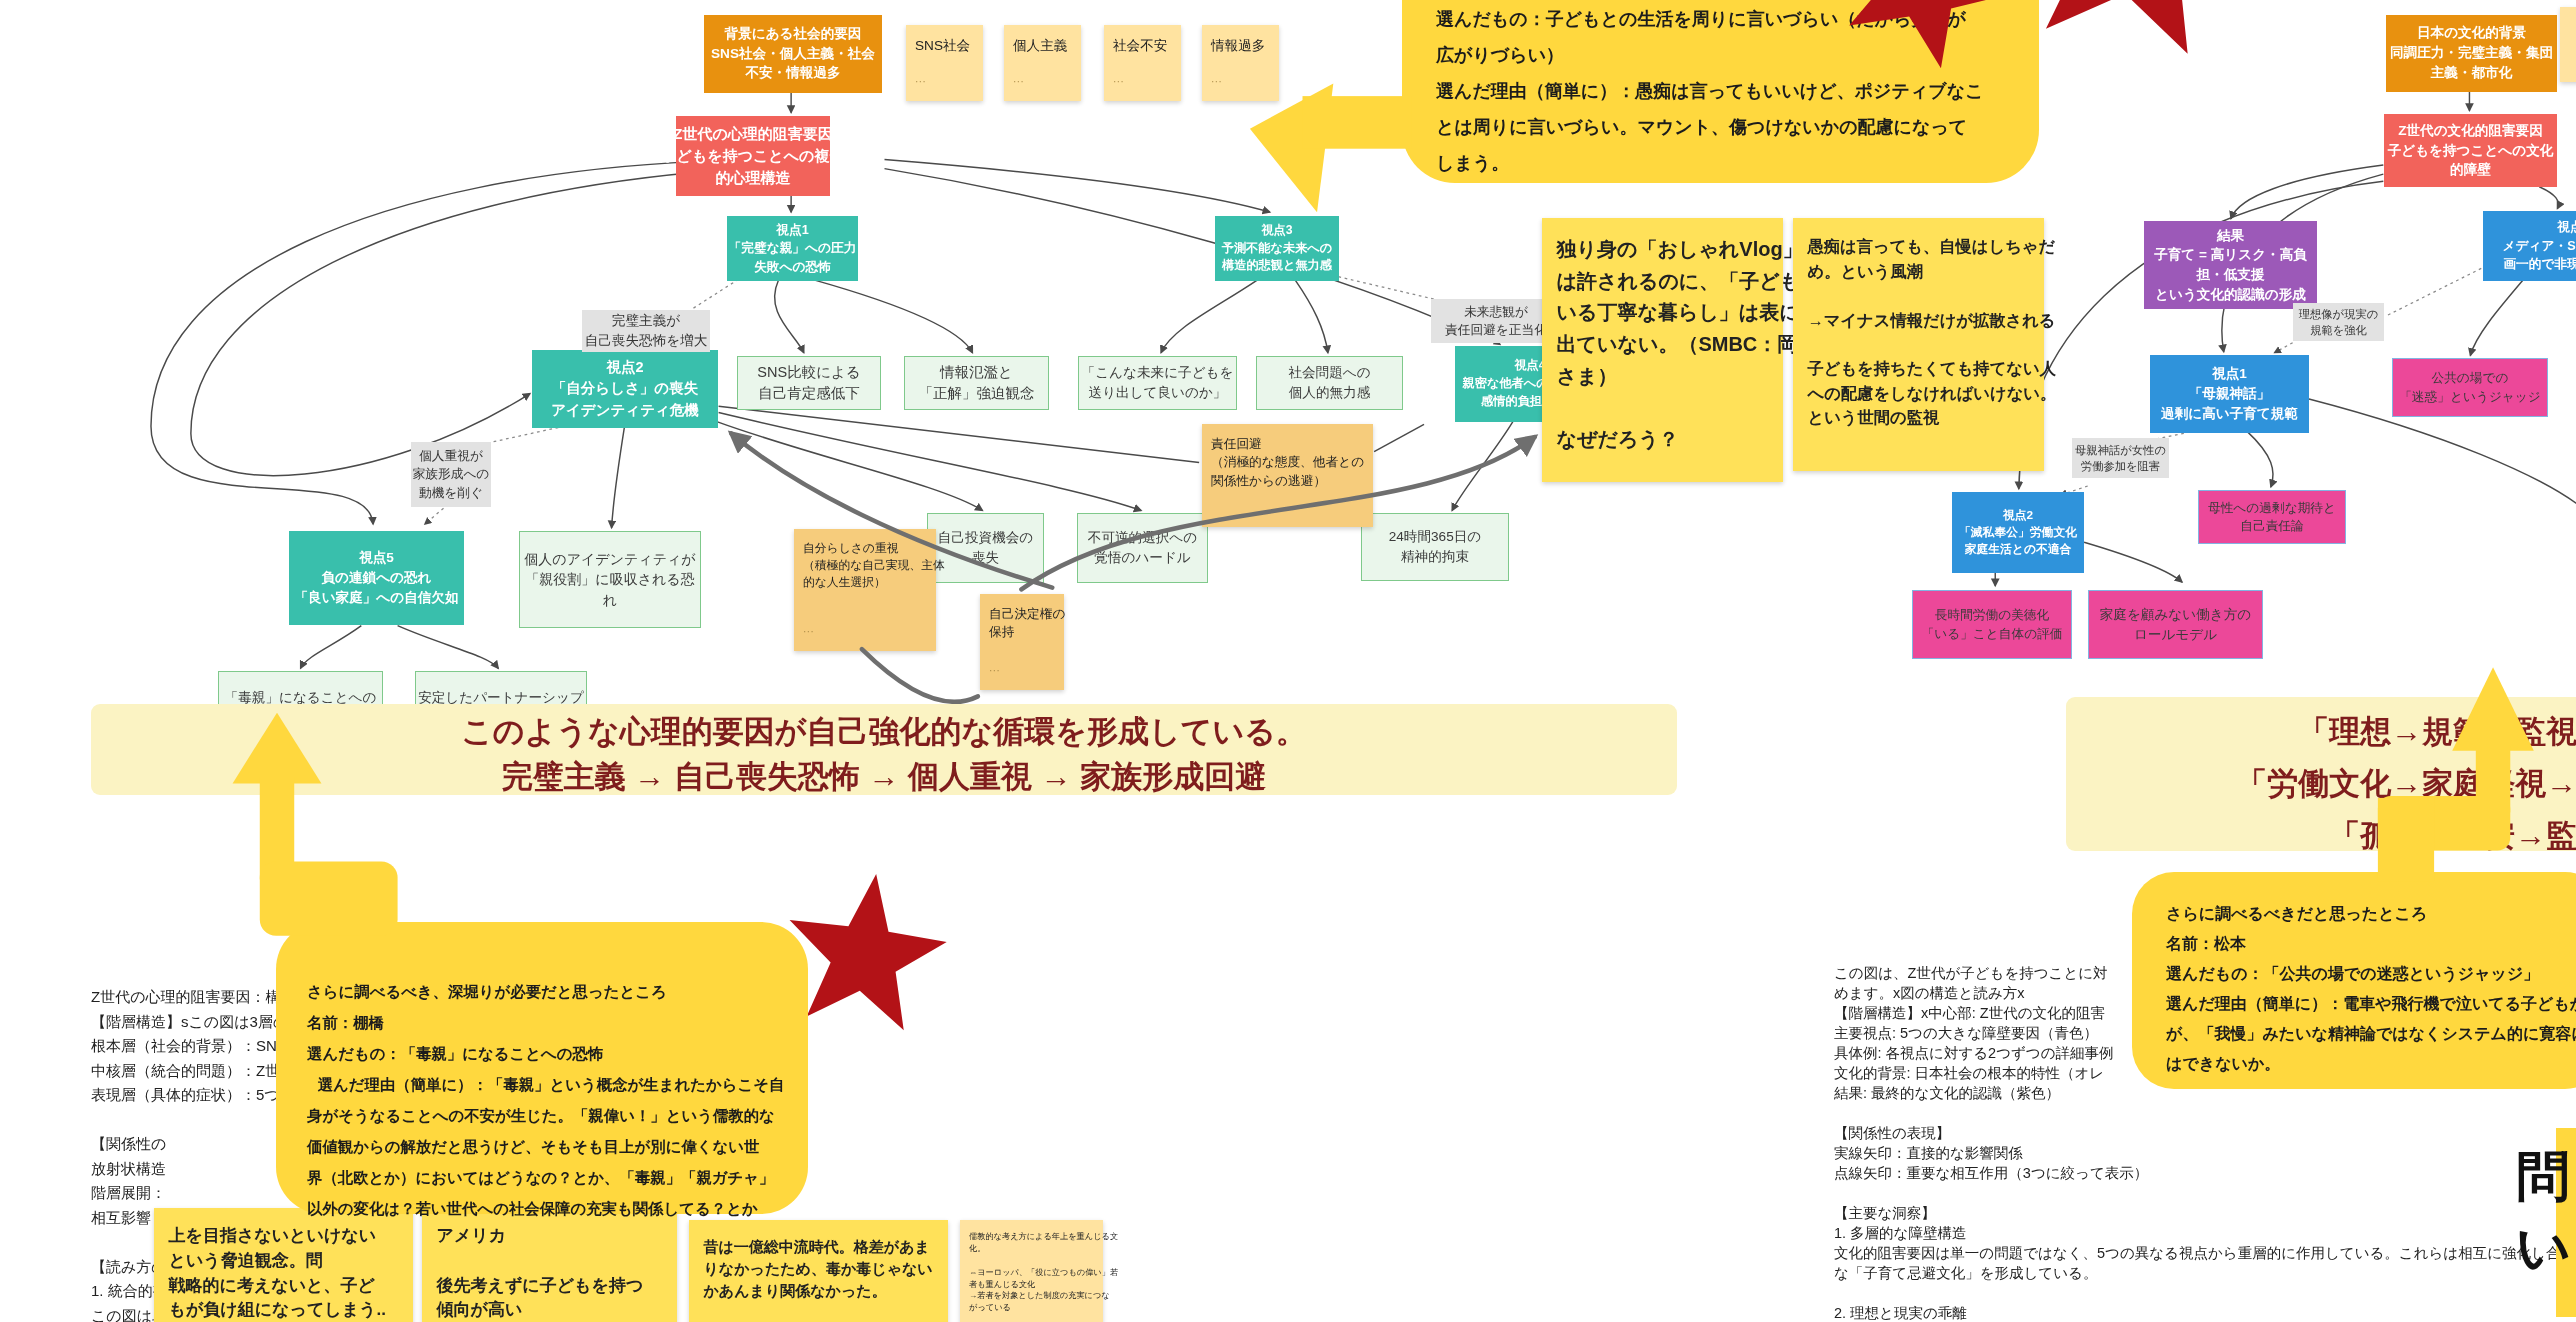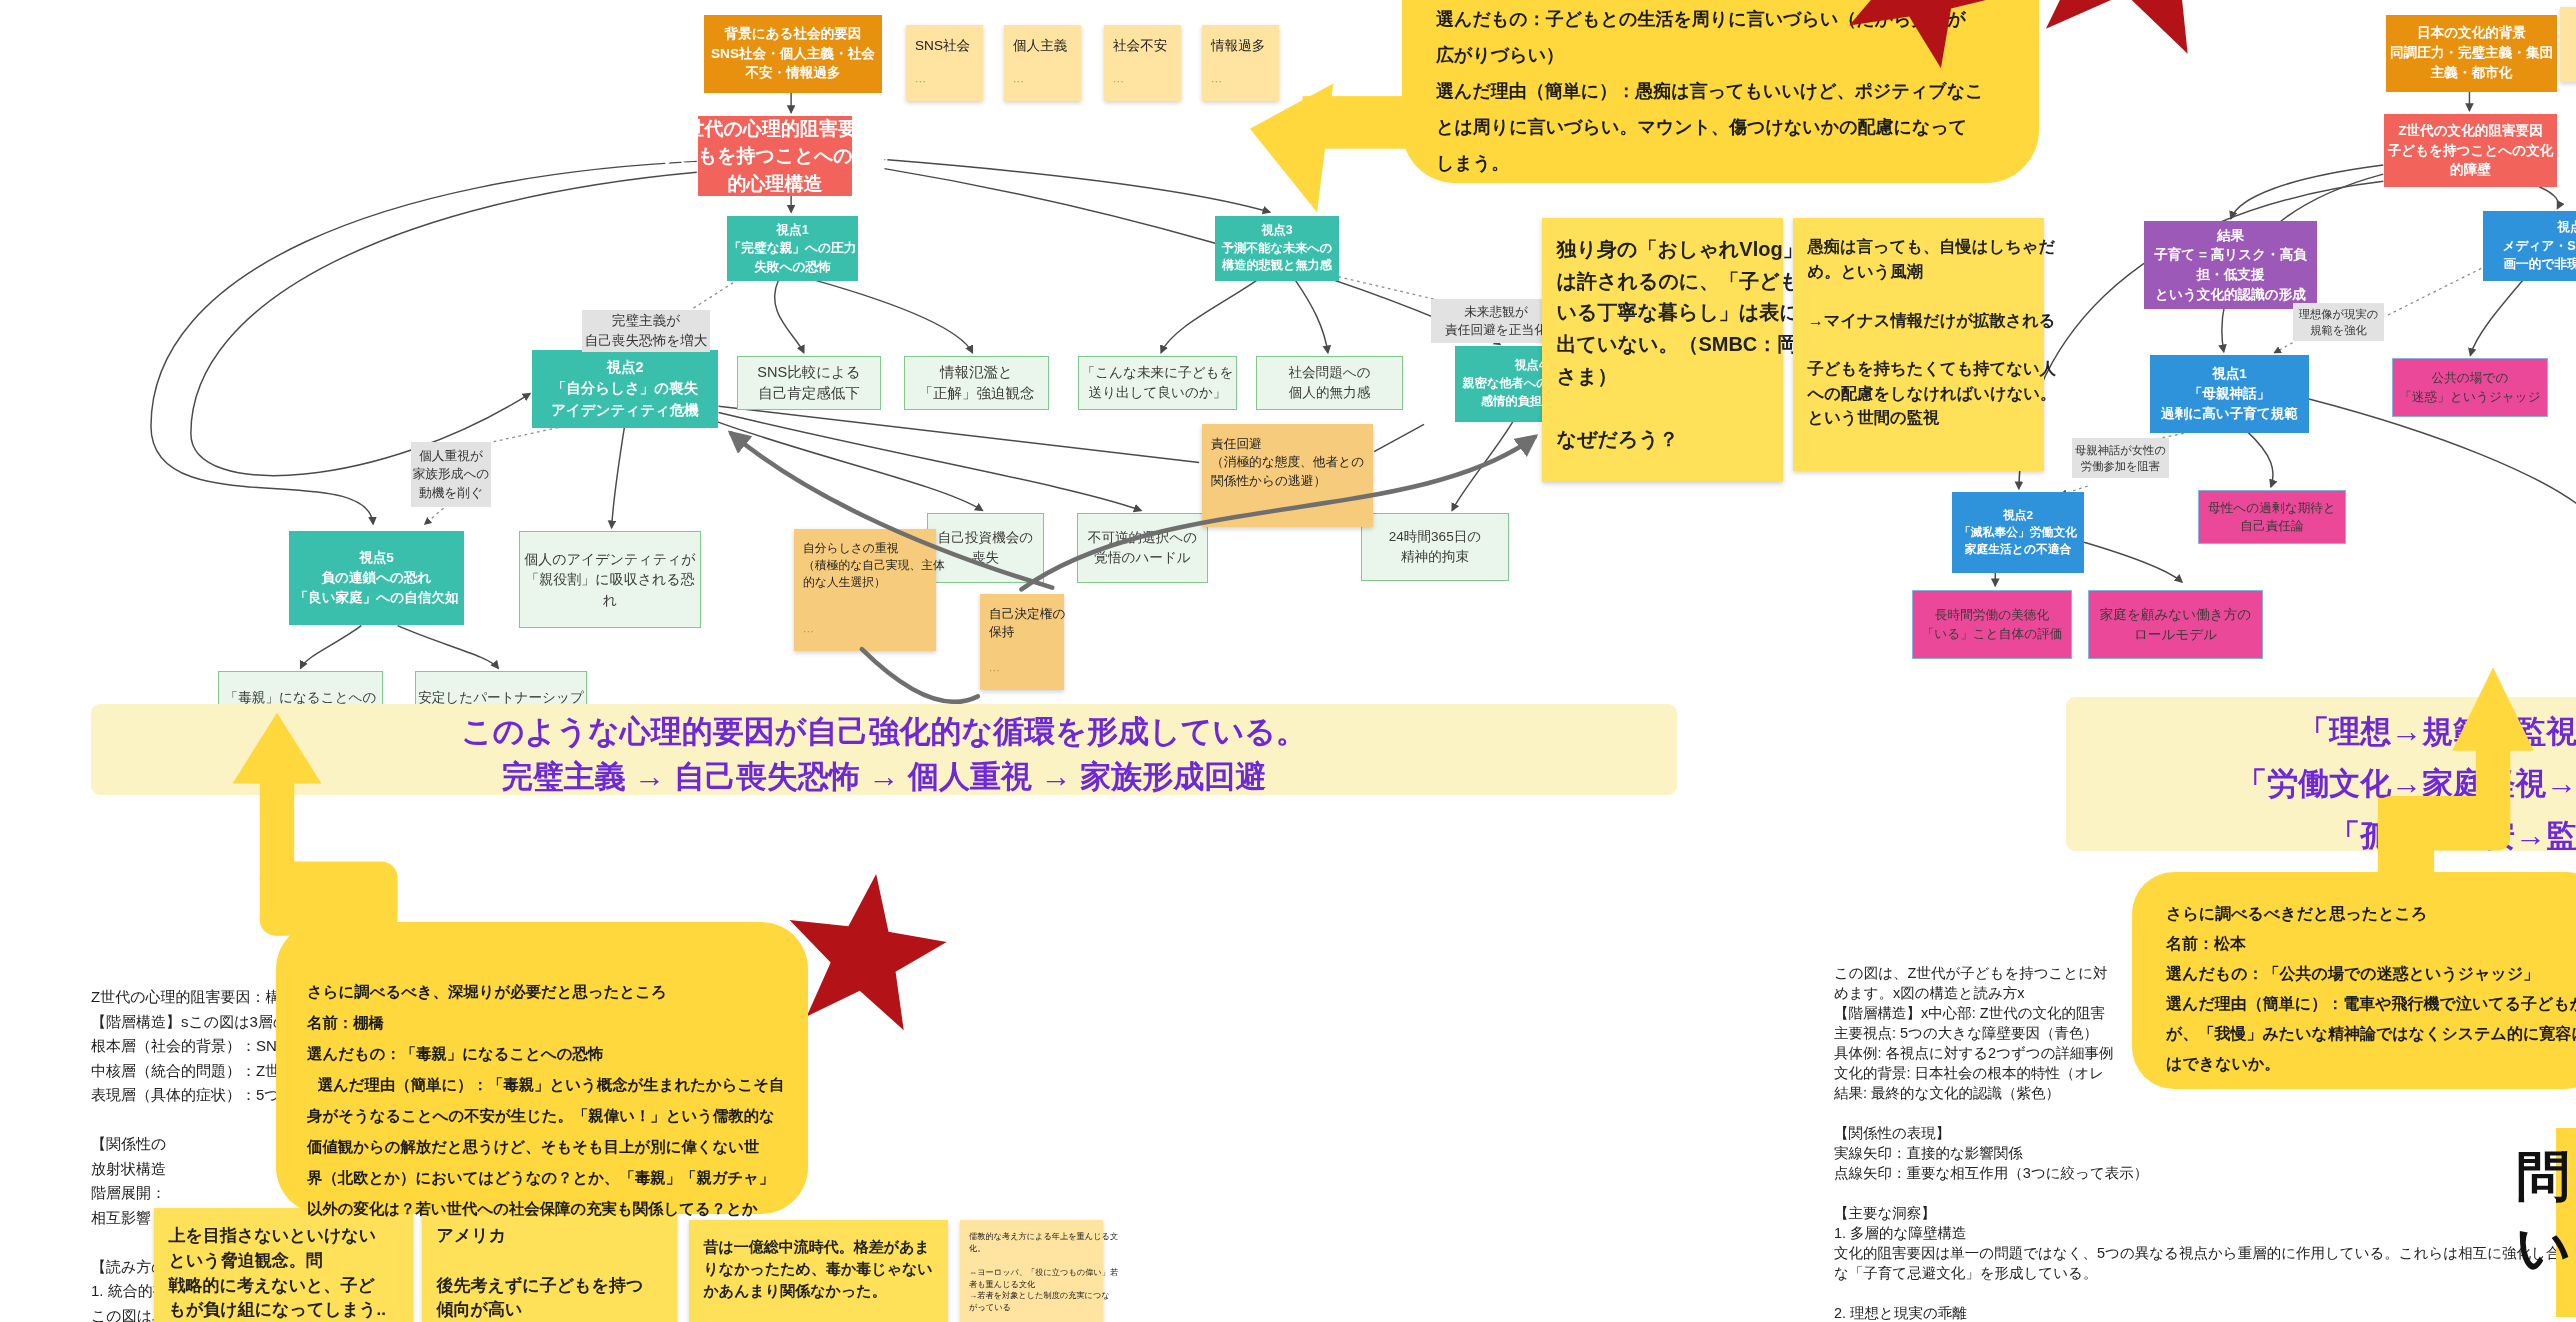--- a/index.html
+++ b/index.html
@@ -19,21 +19,21 @@
   .blue{background:#2F93DB;color:#fff;font-weight:bold;}
   .lblue{background:#ec4899;border:1.8px solid #82B4E2;color:#3a3a3a;}
   .glabel{background:#E2E2E2;color:#333;}
   .spale,.sbright,.sorange{align-items:flex-start;justify-content:flex-start;text-align:left;
         padding:11px 9px;color:#222;box-shadow:0 1.8px 4.5px rgba(0,0,0,.18);}
   .spale{background:#FFE3A0;}
   .sbright{background:#FFE159;font-weight:bold;padding:16.3px 14.5px;}
   .sorange{background:#F6CC7C;}
   .strip{background:#FFD83E;box-shadow:none;}
   .dots{margin-top:auto;color:#9a7b3a;font-size:11px;opacity:.7;}
-  .banner{position:absolute;z-index:6;background:#FBF3C3;border-radius:9px;color:#6d28d9;
+  .banner{position:absolute;z-index:6;background:#FBF3C3;border-radius:9px;color:#7f1d1d;
           font-weight:bold;}
   #banner-left{left:91px;top:704px;width:1586px;height:91px;text-align:center;
           font-size:31px;line-height:42px;padding-top:7.3px;box-sizing:border-box;}
   #banner-right{left:2066px;top:697px;width:544px;height:154px;text-align:right;
           font-size:31px;line-height:52px;padding:9px 1.8px 0 0;box-sizing:border-box;}
   .bubble{position:absolute;z-index:8;background:#FFD83E;color:#1c1c1c;font-weight:bold;
           box-sizing:border-box;}
   #bubble-top{left:1402px;top:-82px;width:637px;height:265px;border-radius:53px;
           font-size:18px;line-height:36px;padding:83px 31px 0 34px;}
   #bubble-top .tl,#bubble-tanahashi .tl,#bubble-matsumoto .tl{min-height:inherit;}
@@ -107,21 +107,21 @@
       <path d="M 2302 536 L 2272 546" marker-end="url(#arr)"></path>
     </g>
   </svg>
 
   <div id="nodes">
       <div class="node orange" style="left: 704px; top: 14.5px; width: 178px; height: 78px; font-size: 13.6px;">
         <div class="tl">背景にある社会的要因</div>
         <div class="tl">SNS社会・個人主義・社会</div>
         <div class="tl">不安・情報過多</div>
       </div>
-      <div class="node red" style="left: 698px; top: 116px; width: 154px; height: 80px; font-size: 19px;">
+      <div class="node red" style="left: 676px; top: 116px; width: 154px; height: 80px; font-size: 15px;">
         <div class="tl">Z世代の心理的阻害要因</div>
         <div class="tl">子どもを持つことへの複合</div>
         <div class="tl">的心理構造</div>
       </div>
       <div class="node teal" style="left: 727px; top: 216px; width: 131px; height: 65px; font-size: 12.7px;">
         <div class="tl">視点1</div>
         <div class="tl">「完璧な親」への圧力</div>
         <div class="tl">失敗への恐怖</div>
       </div>
       <div class="node teal" style="left: 1215px; top: 216px; width: 124px; height: 65px; font-size: 12.2px;">

